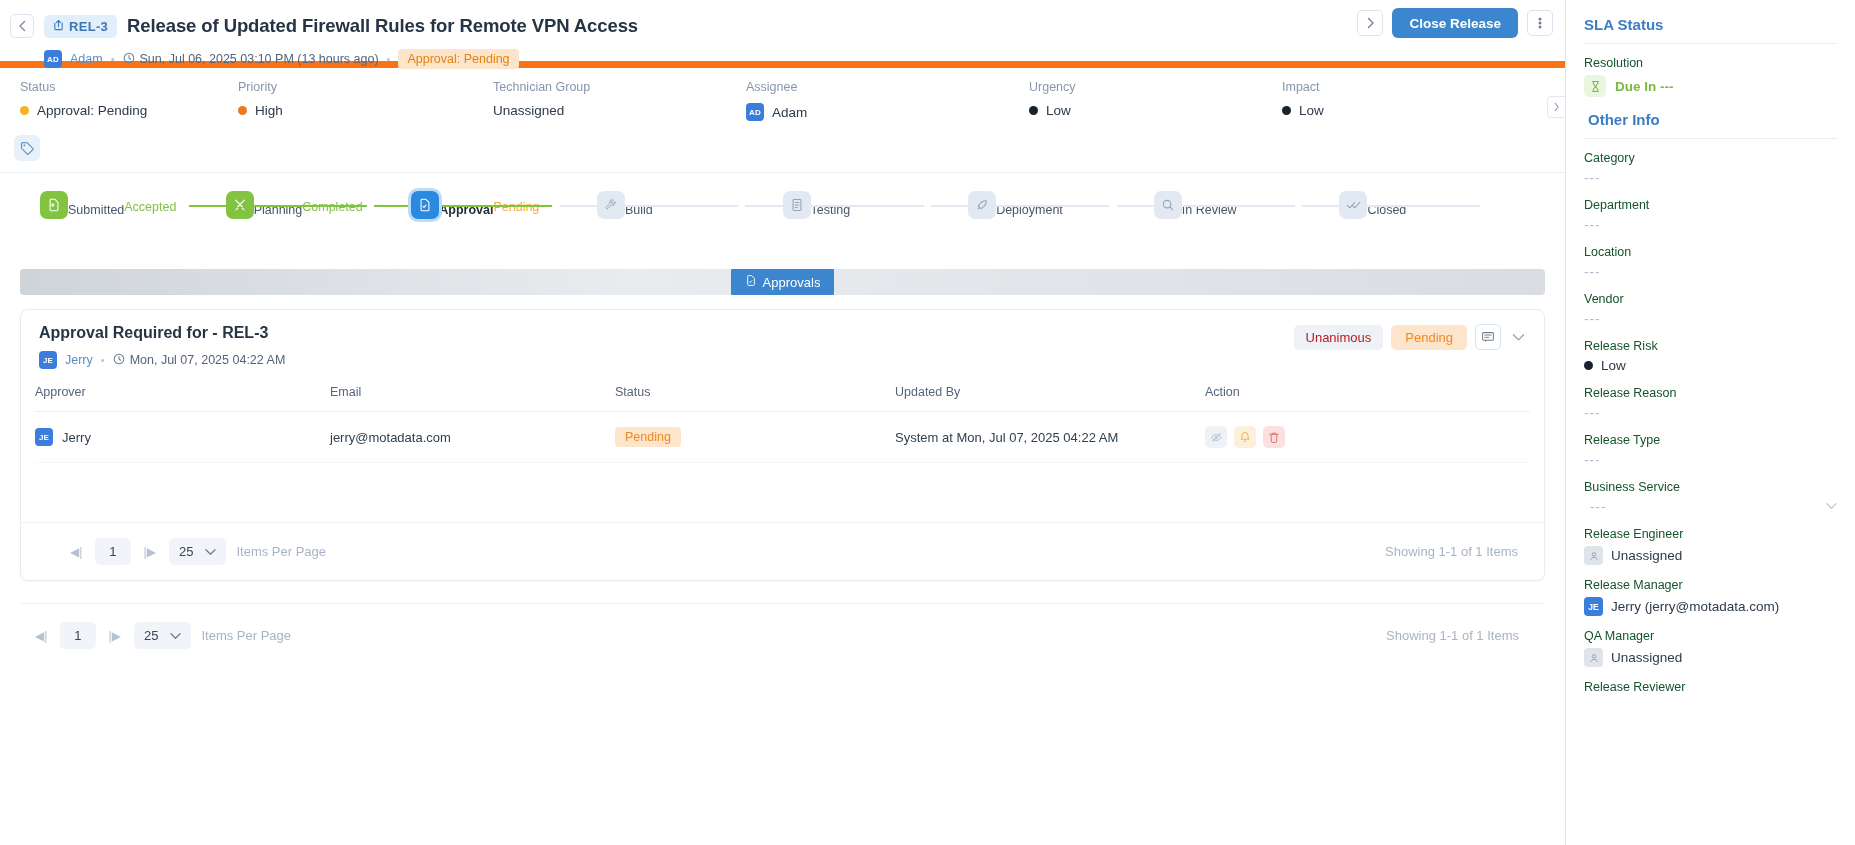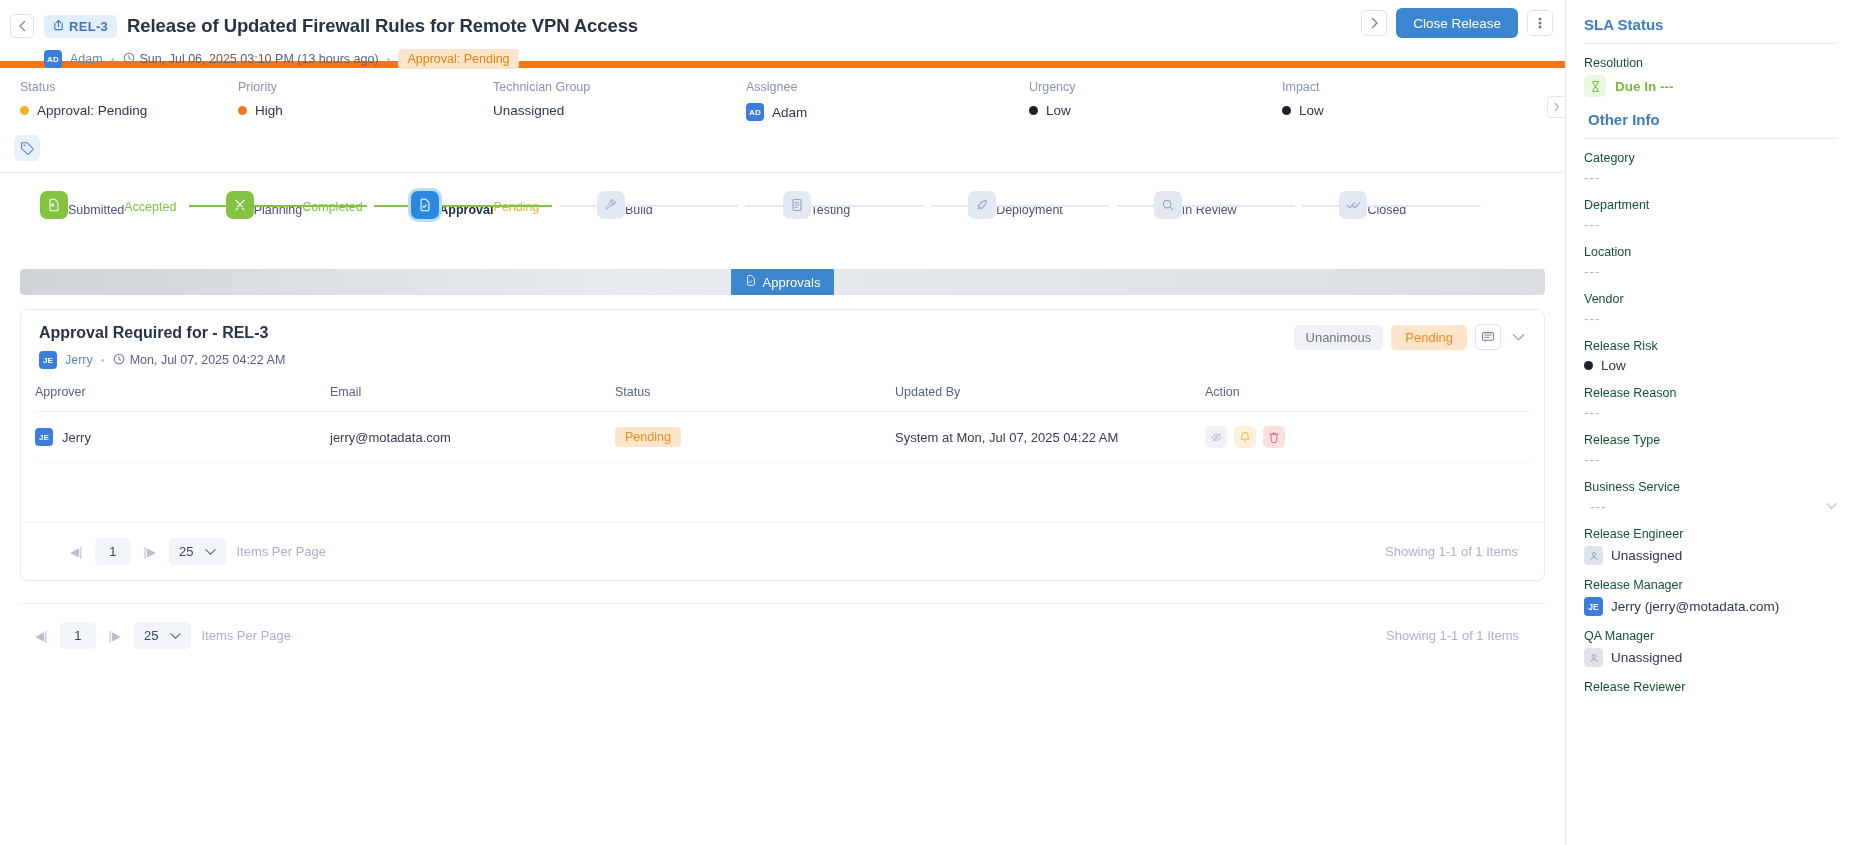--- a/index.html
+++ b/index.html
@@ -46,21 +46,21 @@
     background: #fde5cc; color: #e2830f; border-radius: 4px;
     padding: 3px 9px; font-size: 12.5px;
   }
   .hdr-actions { position: absolute; right: 12px; top: 8px; display: flex; align-items: center; gap: 9px; }
   .icon-btn-sq {
     width: 26px; height: 26px; border: 1px solid #dbe3ec; border-radius: 5px; background:#fff;
     display: flex; align-items: center; justify-content: center; color: #6f8093; cursor: pointer;
   }
   .primary-btn {
     background: #3b86cf; color: #fff; border: none; border-radius: 6px;
-    padding: 0 17px; height: 30px; font-size: 13.5px; font-weight: 400; cursor: pointer;
+    padding: 0 17px; height: 30px; font-size: 13.5px; font-weight: 700; cursor: pointer;
     font-family: "Liberation Sans", sans-serif;
   }
 
   
   .fields-bar { position: relative; padding: 12px 0 0 0; border-bottom: 1px solid #eaeff5; height: 105px; }
   .fields-row { display: flex; padding: 0 20px; }
   .field { flex: 0 0 auto; }
   .field-label { font-size: 12.5px; color: #8796ab; margin-bottom: 9px; }
   .field-val { font-size: 13.5px; color: #2c3a4b; display: flex; align-items: center; gap: 8px; }
   .cdot { width: 9px; height: 9px; border-radius: 50%; display: inline-block; flex:0 0 auto;}
@@ -105,21 +105,21 @@
 
   
   .card {
     margin: 14px 20px 0 20px; border: 1px solid #e6ecf3; border-radius: 8px;
     background: #fff; box-shadow: 0 1px 2px rgba(20,40,70,.04); height: 272px; position: relative;
   }
   .card-head { padding: 14px 18px 0 18px; position: relative; }
   .card-title { font-size: 16px; font-weight: 700; color: #273446; }
   .card-sub { display: flex; align-items: center; gap: 8px; margin-top: 9px; font-size: 12.5px; }
   .card-badges { position: absolute; right: 16px; top: 14px; display: flex; align-items: center; gap: 8px; }
-  .badge-gray { background: #eef1f6; color: #737373; border-radius: 5px; padding: 5px 12px; font-size: 13px; }
+  .badge-gray { background: #eef1f6; color: #b91c1c; border-radius: 5px; padding: 5px 12px; font-size: 13px; }
   .badge-orange { background: #fde5cc; color: #ef8a20; border-radius: 5px; padding: 5px 14px; font-size: 13px; }
 
   
   table.apprs { width: calc(100% - 28px); margin: 16px 14px 0 14px; border-collapse: collapse; }
   table.apprs th {
     text-align: left; font-size: 12.5px; font-weight: 400; color: #56657b;
     padding: 0 0 12px 0; border-bottom: 1px solid #eef2f7;
   }
   table.apprs td { padding: 14px 0; font-size: 13px; color: #30404f; border-bottom: 1px solid #f2f5f9; }
   .cell-flex { display: flex; align-items: center; gap: 9px; }

